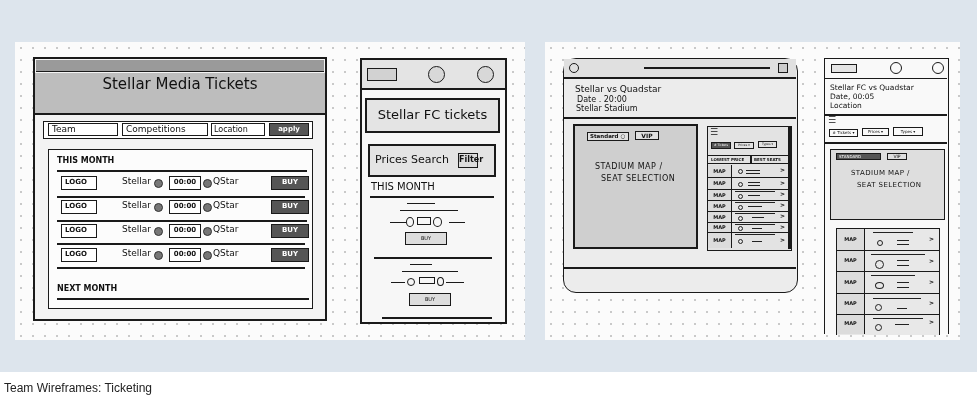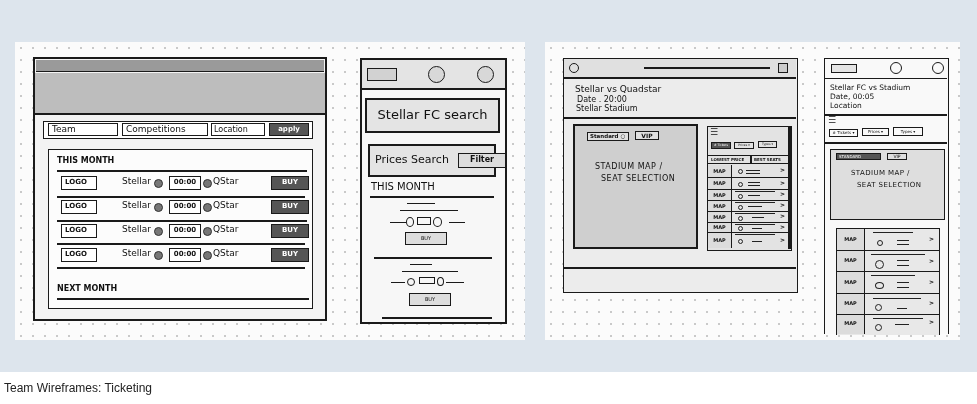--- a/index.html
+++ b/index.html
@@ -44,20 +44,21 @@
 </head>
 <body>
 
 <div class="stage"></div>
 
 <div class="panel p-left">
 
   <div class="box" style="left:18px;top:15px;width:294px;height:264px;background:#f3f3f3;border-width:2px;">
     <div class="abs gray" style="left:1px;top:1px;width:288px;height:12px;background:#9a9a9a;border-bottom:1.5px solid #1a1a1a;"></div>
     <div class="abs" style="left:0;top:14px;width:290px;height:42px;background:#bdbdbd;border-bottom:2px solid #1a1a1a;">
+      <div class="t" style="left:0;width:290px;text-align:center;top:2px;font-size:15px;">Stellar Media Tickets</div>
     </div>
 
     <div class="box" style="left:8px;top:62px;width:270px;height:18px;background:#fff;">
       <div class="box" style="left:4px;top:1px;width:70px;height:13px;font-size:9px;padding-left:3px;line-height:11px;"><span>Team</span></div>
       <div class="box" style="left:78px;top:1px;width:86px;height:13px;font-size:9px;padding-left:3px;line-height:11px;"><span>Competitions</span></div>
       <div class="box" style="left:167px;top:1px;width:54px;height:13px;font-size:8px;padding-left:2px;line-height:11px;"><span>Location</span></div>
       <div class="box dark" style="left:225px;top:1px;width:40px;height:13px;font-size:7px;font-weight:bold;text-align:center;line-height:11px;"><span>apply</span></div>
     </div>
 
     <div class="box" style="left:13px;top:90px;width:265px;height:160px;background:#fcfcfc;">
@@ -110,25 +111,25 @@
     </div>
   </div>
 
   <div class="box" style="left:345px;top:16px;width:147px;height:266px;background:#f7f7f7;border-width:2px;">
     <div class="abs lgray" style="left:0;top:0;width:143px;height:30px;border-bottom:2px solid #1a1a1a;">
       <div class="box gray" style="left:5px;top:8px;width:30px;height:13px;"></div>
       <div class="circ" style="left:66px;top:6px;width:17px;height:17px;"></div>
       <div class="circ" style="left:115px;top:6px;width:17px;height:17px;"></div>
     </div>
     <div class="box lgray" style="left:3px;top:38px;width:135px;height:35px;border-width:2px;">
-      <div class="t" style="left:0;width:131px;text-align:center;top:7px;font-size:13px;">Stellar FC search</div>
+      <div class="t" style="left:0;width:131px;text-align:center;top:7px;font-size:13px;">Stellar FC tickets</div>
     </div>
     <div class="box lgray" style="left:6px;top:84px;width:128px;height:33px;border-width:2px;">
       <div class="t" style="left:5px;top:7px;font-size:11px;">Prices Search</div>
-      <div class="box" style="left:88px;top:7px;width:48px;height:15px;background:#ddd;font-size:8px;font-weight:bold;text-align:center;line-height:12px;"><span>Filter</span></div>
+      <div class="box" style="left:88px;top:7px;width:20px;height:15px;background:#ddd;font-size:8px;font-weight:bold;text-align:center;line-height:12px;"><span>Filter</span></div>
     </div>
     <div class="t" style="left:9px;top:121px;font-size:10px;">THIS MONTH</div>
     <div class="hr" style="left:8px;top:136px;width:124px;"></div>
 
     <div class="abs" style="left:0;top:140px;width:143px;height:58px;">
       <div class="hr" style="left:45px;top:3px;width:28px;height:1px;"></div>
       <div class="hr" style="left:38px;top:10px;width:58px;height:1px;"></div>
       <div class="hr" style="left:28px;top:22px;width:16px;height:1px;"></div>
       <div class="circ" style="left:44px;top:17px;width:8px;height:10px;background:transparent;"></div>
       <div class="box" style="left:55px;top:17px;width:14px;height:8px;"></div>
@@ -147,21 +148,21 @@
       <div class="circ" style="left:75px;top:17px;width:7px;height:9px;background:transparent;"></div>
       <div class="hr" style="left:84px;top:22px;width:18px;height:1px;"></div>
       <div class="box" style="left:47px;top:33px;width:42px;height:13px;background:#ddd;font-size:5px;text-align:center;line-height:11px;"><span>BUY</span></div>
     </div>
     <div class="hr" style="left:20px;top:257px;width:110px;"></div>
   </div>
 </div>
 
 <div class="panel p-right">
 
-  <div class="box" style="left:18px;top:16px;width:235px;height:235px;background:#ececec;border-width:1.5px;">
+  <div class="box" style="left:18px;top:16px;width:235px;height:235px;background:#ececec;border-width:1.5px;border-radius:13px;">
     <div class="abs" style="left:0;top:0;width:232px;height:20px;background:#e0e0e0;border-bottom:2px solid #1a1a1a;">
       <div class="circ" style="left:5px;top:4px;width:10px;height:10px;background:transparent;"></div>
       <div class="hr" style="left:80px;top:8px;width:126px;height:1.5px;"></div>
       <div class="box" style="left:214px;top:4px;width:10px;height:10px;background:#ccc;"></div>
     </div>
     <div class="t" style="left:11px;top:25px;font-size:9px;">Stellar vs Quadstar</div>
     <div class="t" style="left:13px;top:36px;font-size:8px;">Date . 20:00</div>
     <div class="t" style="left:12px;top:45px;font-size:8px;">Stellar Stadium</div>
     <div class="hr" style="left:0;top:58px;width:232px;"></div>
 
@@ -237,21 +238,21 @@
     </div>
     <div class="hr" style="left:0;top:208px;width:232px;"></div>
   </div>
 
   <div class="box" style="left:279px;top:16px;width:125px;height:276px;background:#f9f9f9;border-width:1.5px;border-bottom:none;">
     <div class="abs" style="left:0;top:0;width:122px;height:20px;border-bottom:1.5px solid #1a1a1a;">
       <div class="box lgray" style="left:6px;top:5px;width:26px;height:9px;"></div>
       <div class="circ" style="left:65px;top:3px;width:12px;height:12px;background:transparent;"></div>
       <div class="circ" style="left:107px;top:3px;width:12px;height:12px;background:transparent;"></div>
     </div>
-    <div class="t" style="left:5px;top:24px;font-size:7.5px;">Stellar FC vs Stadium</div>
+    <div class="t" style="left:5px;top:24px;font-size:7.5px;">Stellar FC vs Quadstar</div>
     <div class="t" style="left:5px;top:33px;font-size:7.5px;">Date, 00:05</div>
     <div class="t" style="left:5px;top:42px;font-size:7.5px;">Location</div>
     <div class="hr" style="left:0;top:55px;width:122px;"></div>
     <div class="t" style="left:3px;top:56px;font-size:9px;line-height:10px;">☰</div>
     <div class="box" style="left:4px;top:70px;width:29px;height:8px;font-size:4px;line-height:6px;text-align:center;overflow:hidden;"><span># Tickets ▾</span></div>
     <div class="box" style="left:37px;top:69px;width:27px;height:8px;font-size:4px;line-height:6px;text-align:center;overflow:hidden;"><span>Prices ▾</span></div>
     <div class="box" style="left:68px;top:68px;width:30px;height:9px;font-size:4px;line-height:7px;text-align:center;overflow:hidden;"><span>Types ▾</span></div>
     <div class="hr" style="left:0;top:83px;width:122px;"></div>
 
     <div class="box" style="left:5px;top:90px;width:115px;height:71px;background:#dedede;border-width:1.5px;">

